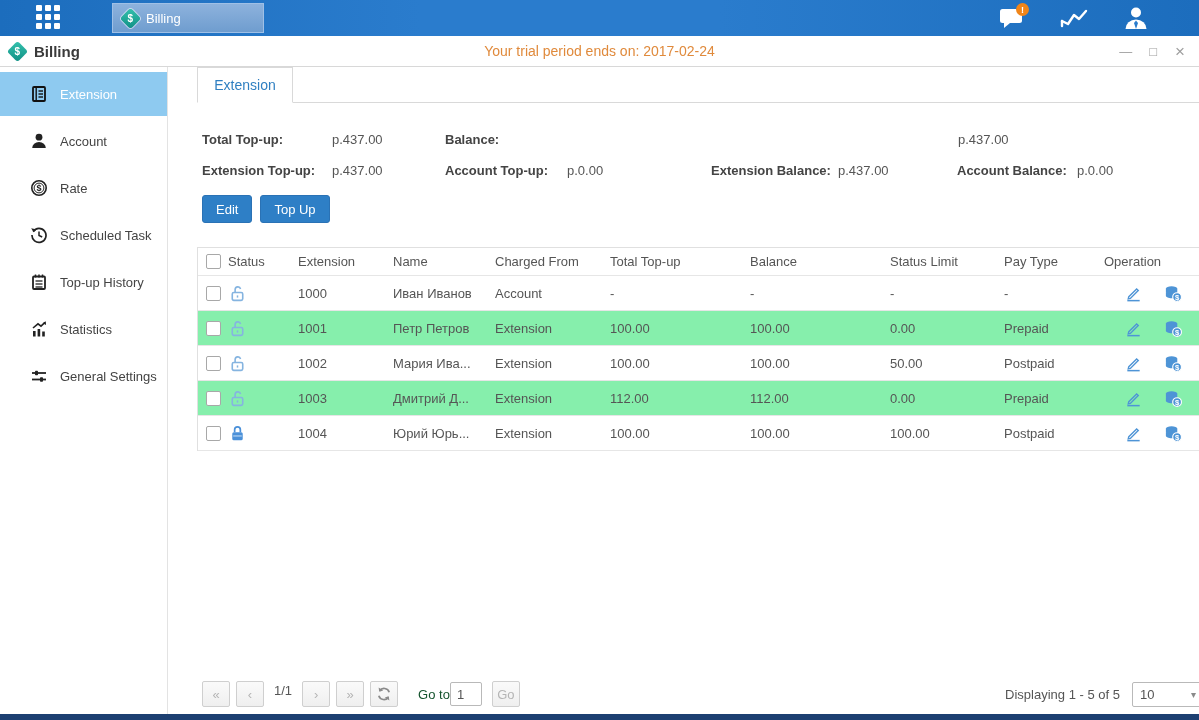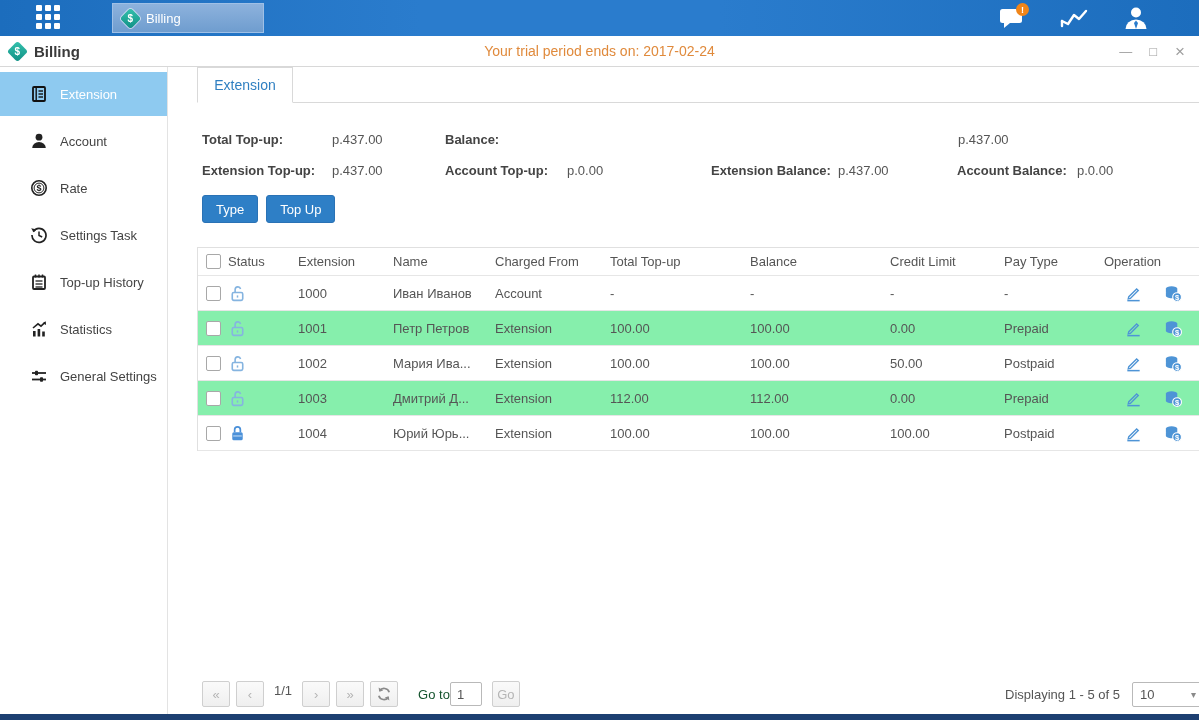--- a/index.html
+++ b/index.html
@@ -158,21 +158,21 @@
           <text x="9" y="12.2" text-anchor="middle" font-size="9" font-weight="bold" fill="#222" font-family="Liberation Sans, sans-serif">$</text>
         </svg>
         <span>Rate</span>
       </div>
       <div class="sb-item">
         <svg width="18" height="18" viewBox="0 0 18 18">
           <path d="M3.2 5.5 A7 7 0 1 1 2 9" fill="none" stroke="#222" stroke-width="1.7"></path>
           <path d="M1.2 2.2 L3.6 6.2 L6.8 3.4 Z" fill="#222"></path>
           <polyline points="9,5.5 9,9.5 12.2,11" fill="none" stroke="#222" stroke-width="1.5"></polyline>
         </svg>
-        <span>Settings Task</span>
+        <span>Scheduled Task</span>
       </div>
       <div class="sb-item">
         <svg width="18" height="18" viewBox="0 0 18 18">
           <rect x="3" y="3.5" width="12" height="12.5" rx="1" fill="none" stroke="#222" stroke-width="1.8"></rect>
           <line x1="5.5" y1="1.5" x2="5.5" y2="4.5" stroke="#222" stroke-width="1.5"></line>
           <line x1="9" y1="1.5" x2="9" y2="4.5" stroke="#222" stroke-width="1.5"></line>
           <line x1="12.5" y1="1.5" x2="12.5" y2="4.5" stroke="#222" stroke-width="1.5"></line>
           <line x1="5.5" y1="8" x2="12.5" y2="8" stroke="#222" stroke-width="1.3"></line>
           <line x1="5.5" y1="11" x2="12.5" y2="11" stroke="#222" stroke-width="1.3"></line>
           <line x1="5.5" y1="14" x2="12.5" y2="14" stroke="#222" stroke-width="1.3"></line>
@@ -218,36 +218,36 @@
           <b style="width: 122px;">Account Top-up:</b>
           <span style="width: 144px;">p.0.00</span>
           <b style="width: 127px;">Extension Balance:</b>
           <span style="width: 119px;">p.437.00</span>
           <b style="width: 120px;">Account Balance:</b>
           <span style="width: 100px;">p.0.00</span>
         </div>
       </div>
 
     <div class="actions">
-      <button class="btn-blue">Type</button>
+      <button class="btn-blue">Edit</button>
       <button class="btn-blue">Top Up</button>
     </div>
 
     <div class="grid-table">
         <div class="g-row head">
           <div class="g-cell">
             <div class="cbx"></div>
           </div>
           <div class="g-cell">Status</div>
           <div class="g-cell">Extension</div>
           <div class="g-cell">Name</div>
           <div class="g-cell">Charged From</div>
           <div class="g-cell">Total Top-up</div>
           <div class="g-cell">Balance</div>
-          <div class="g-cell">Credit Limit</div>
+          <div class="g-cell">Status Limit</div>
           <div class="g-cell">Pay Type</div>
           <div class="g-cell">Operation</div>
         </div>
         <div class="g-row">
           <div class="g-cell">
             <div class="cbx"></div>
           </div>
           <div class="g-cell" style="padding-top: 3px;"><svg width="19" height="19" viewBox="0 0 20 20">
               <rect x="4.5" y="9" width="11" height="8.2" rx="1.6" fill="none" stroke="#85b4e0" stroke-width="1.7"></rect>
               <path d="M7.5 9 V5.8 A2.9 2.9 0 0 1 13.2 5.2" fill="none" stroke="#85b4e0" stroke-width="1.7"></path>

